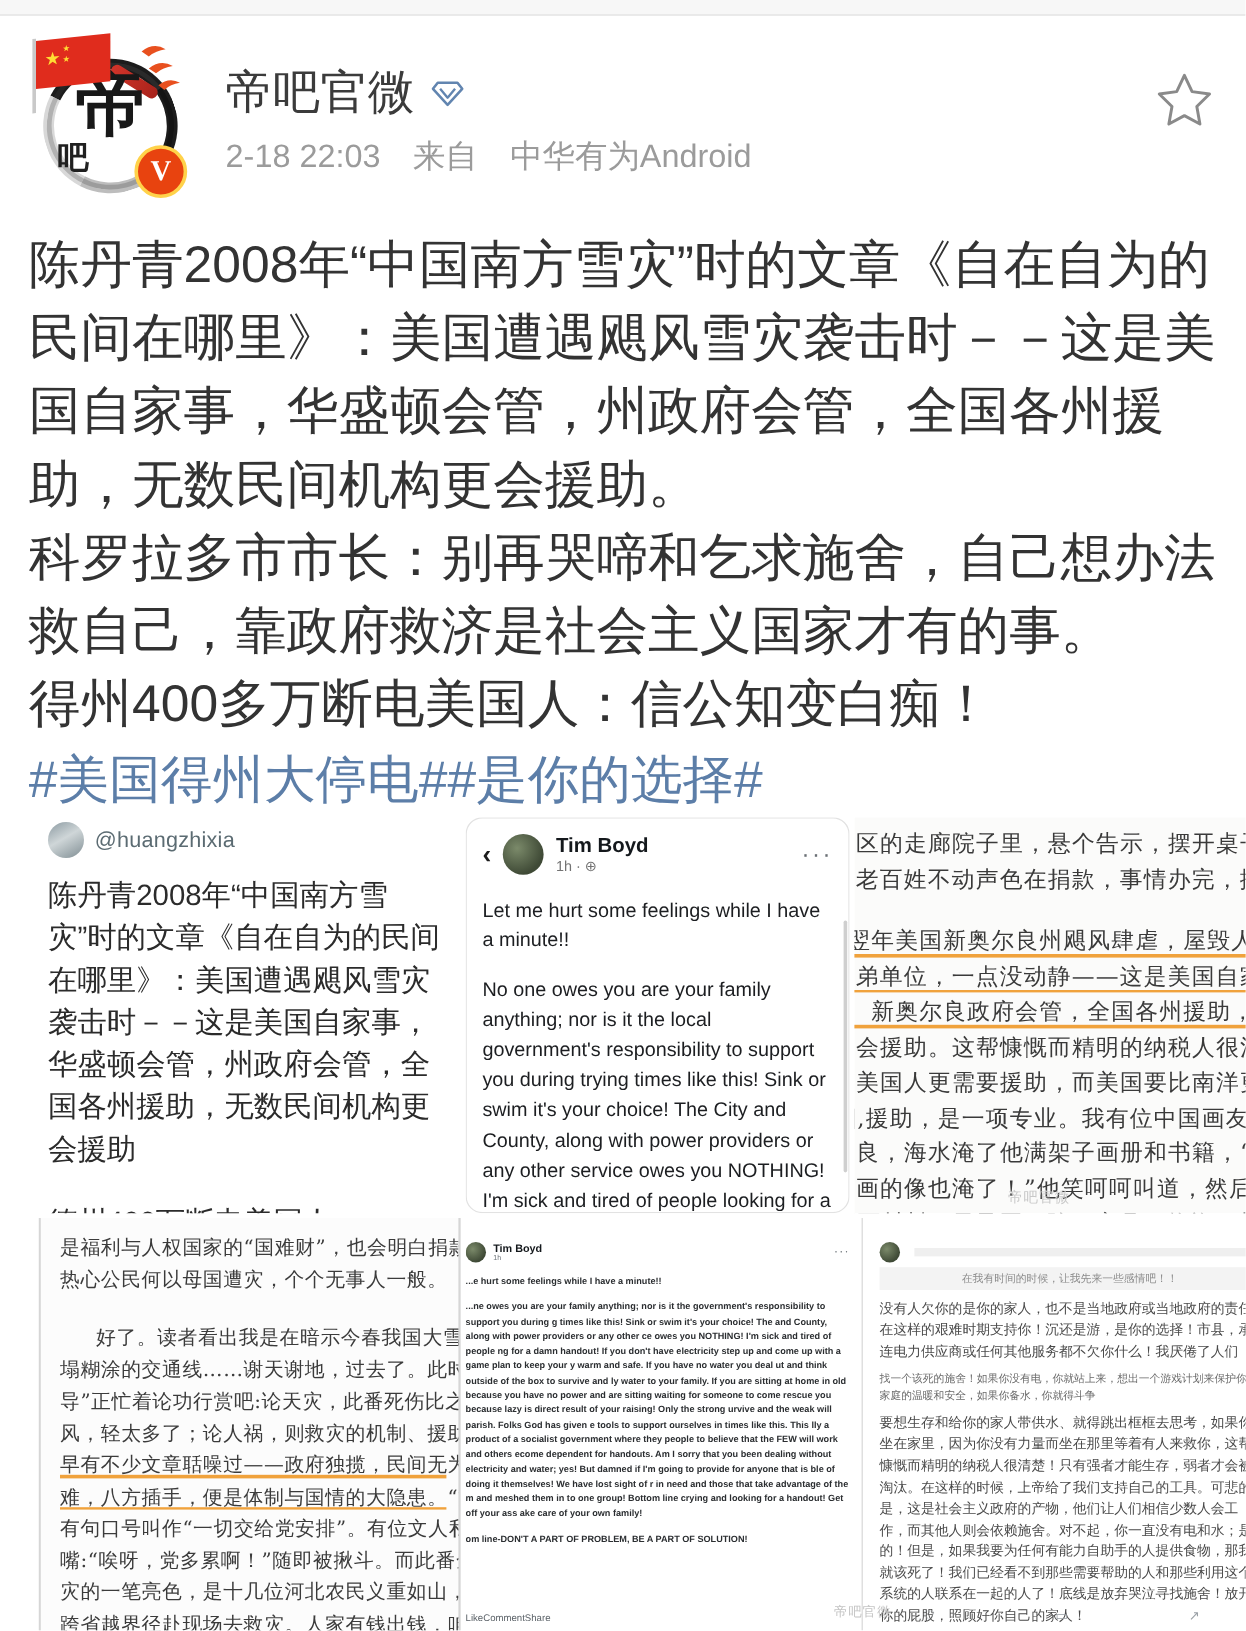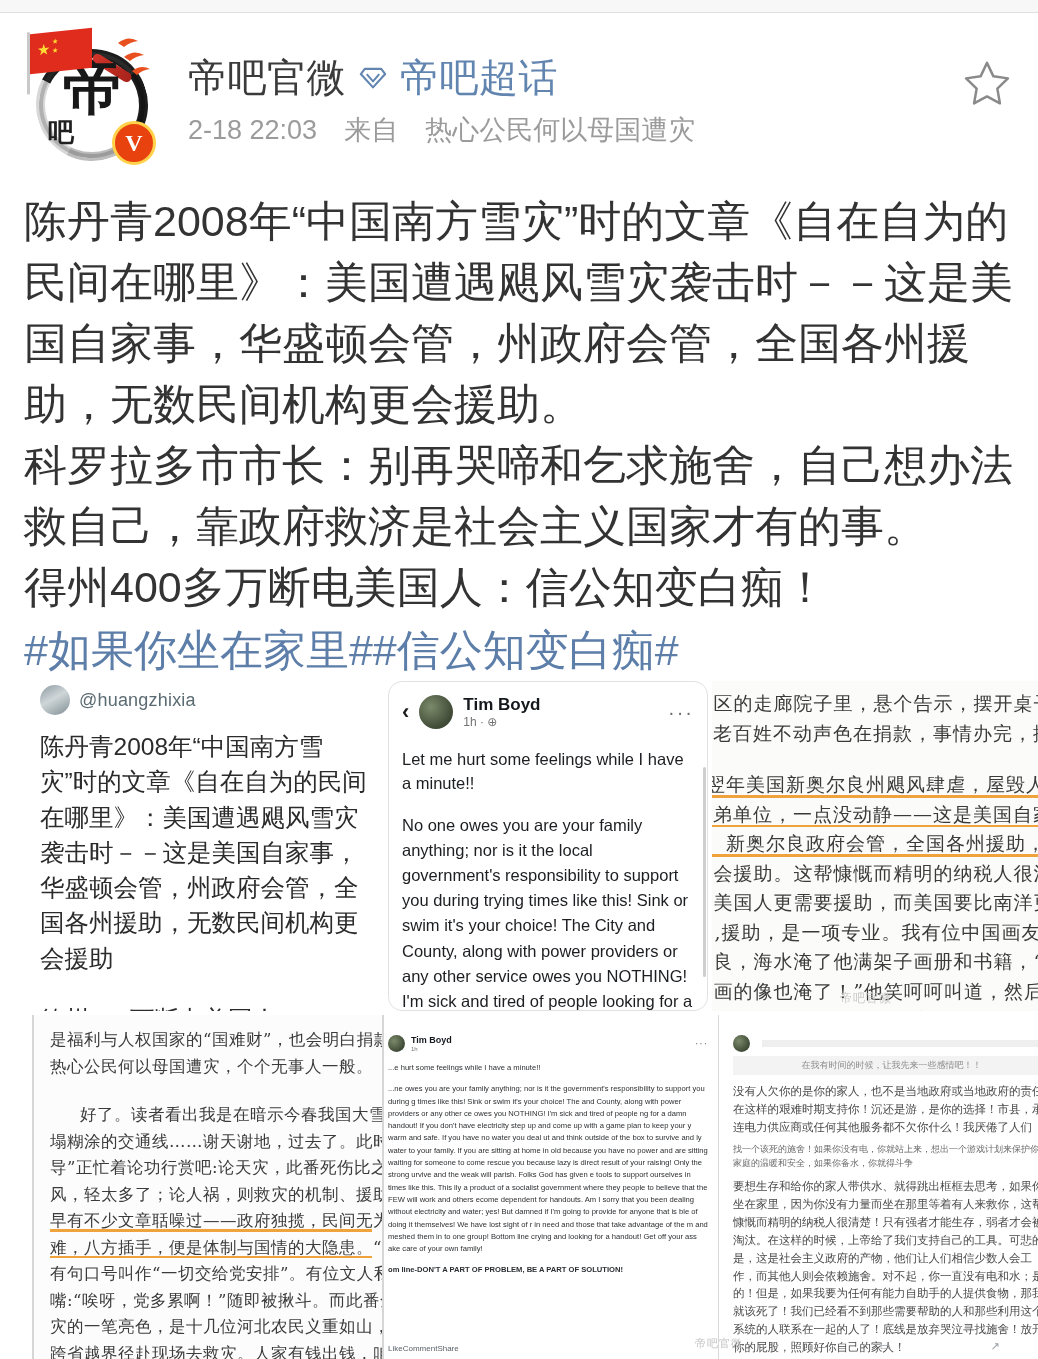--- a/index.html
+++ b/index.html
@@ -326,21 +326,21 @@
   .two-r { flex: 1 1 50%; padding: 20px 0 0 14px; overflow:hidden;}
   .mini-head { display: flex; align-items: center; gap: 6px; }
   .mini-ava {
     width: 17px; height: 17px; border-radius: 50%;
     background: radial-gradient(circle at 35% 35%, #7b8a6a, #3f4a36 70%);
     flex: 0 0 17px;
   }
   .mini-name { font-size: 9px; font-weight: 700; color: #14181c; line-height: 1.2; }
   .mini-sub { font-size: 6px; color: #70767b; line-height: 1.2; }
   .mini-dots { margin-left: auto; font-size: 10px; color: #70767b; letter-spacing: 1px; line-height:.5; }
-  .mini-p { margin-top: 9px; font-size: 7.6px; line-height: 1.62; color: #2b2e31; }
+  .mini-p { margin-top: 9px; font-size: 7.6px; line-height: 1.62; color: #2b2e31; font-weight: bold; }
   .mini-p.b { font-weight: 700; }
   .mini-actions {
     position: absolute; left: 0; bottom: 6px; width: 50%;
     display: flex; justify-content: flex-start;
     font-size: 8px; color: #5b6268;
   }
   .mini-actions2 {
     position: absolute; right: 0; bottom: 6px; width: 50%;
     display: flex; justify-content: space-around;
     font-size: 11px; color: #9aa0a6;
@@ -401,43 +401,42 @@
       <div class="verified-badge">V</div>
     </div>
 
     <div class="header-text">
       <div class="name-row">
         <span class="nickname">帝吧官微</span>
         <svg class="gem-icon" width="34" height="34" viewBox="0 0 24 24">
           <path d="M3.4 9.2 L6.2 5.6 H17.8 L20.6 9.2 L12 18.6 Z" fill="none" stroke="#6285b0" stroke-width="1.5" stroke-linejoin="round"></path>
           <path d="M7.6 9.2 L12 14.4 L16.4 9.2" fill="none" stroke="#6285b0" stroke-width="1.4" stroke-linejoin="round"></path>
         </svg>
-        <span class="supertopic">帝吧超话</span>
       </div>
       <div class="meta-row">
         <span>2-18 22:03</span>
         <span class="meta-sep"></span>
         <span>来自</span>
         <span class="meta-sep"></span>
-        <span>热心公民何以母国遭灾</span>
+        <span>中华有为Android</span>
       </div>
     </div>
 
     <div class="star-btn">
       <svg width="54" height="54" viewBox="0 0 24 24">
         <path d="M12 2.6 L14.85 8.6 L21.3 9.5 L16.6 14.1 L17.75 20.6 L12 17.5 L6.25 20.6 L7.4 14.1 L2.7 9.5 L9.15 8.6 Z" fill="none" stroke="#8a8a8a" stroke-width="1.1" stroke-linejoin="round"></path>
       </svg>
     </div>
   </div>
 
   <div class="post-body">
     <p>陈丹青2008年“中国南方雪灾”时的文章《自在自为的民间在哪里》：美国遭遇飓风雪灾袭击时－－这是美国自家事，华盛顿会管，州政府会管，全国各州援助，无数民间机构更会援助。</p>
     <p>科罗拉多市市长：别再哭啼和乞求施舍，自己想办法救自己，靠政府救济是社会主义国家才有的事。</p>
     <p>得州400多万断电美国人：信公知变白痴！</p>
-    <div class="hashtags">#如果你坐在家里##信公知变白痴#</div>
+    <div class="hashtags">#美国得州大停电##是你的选择#</div>
   </div>
 
   <div class="media-grid">
 
     <div class="media-cell">
       <div class="tw">
         <div class="tw-head">
           <div class="tw-ava"></div>
           <span class="tw-handle">@huangzhixia</span>
         </div>

